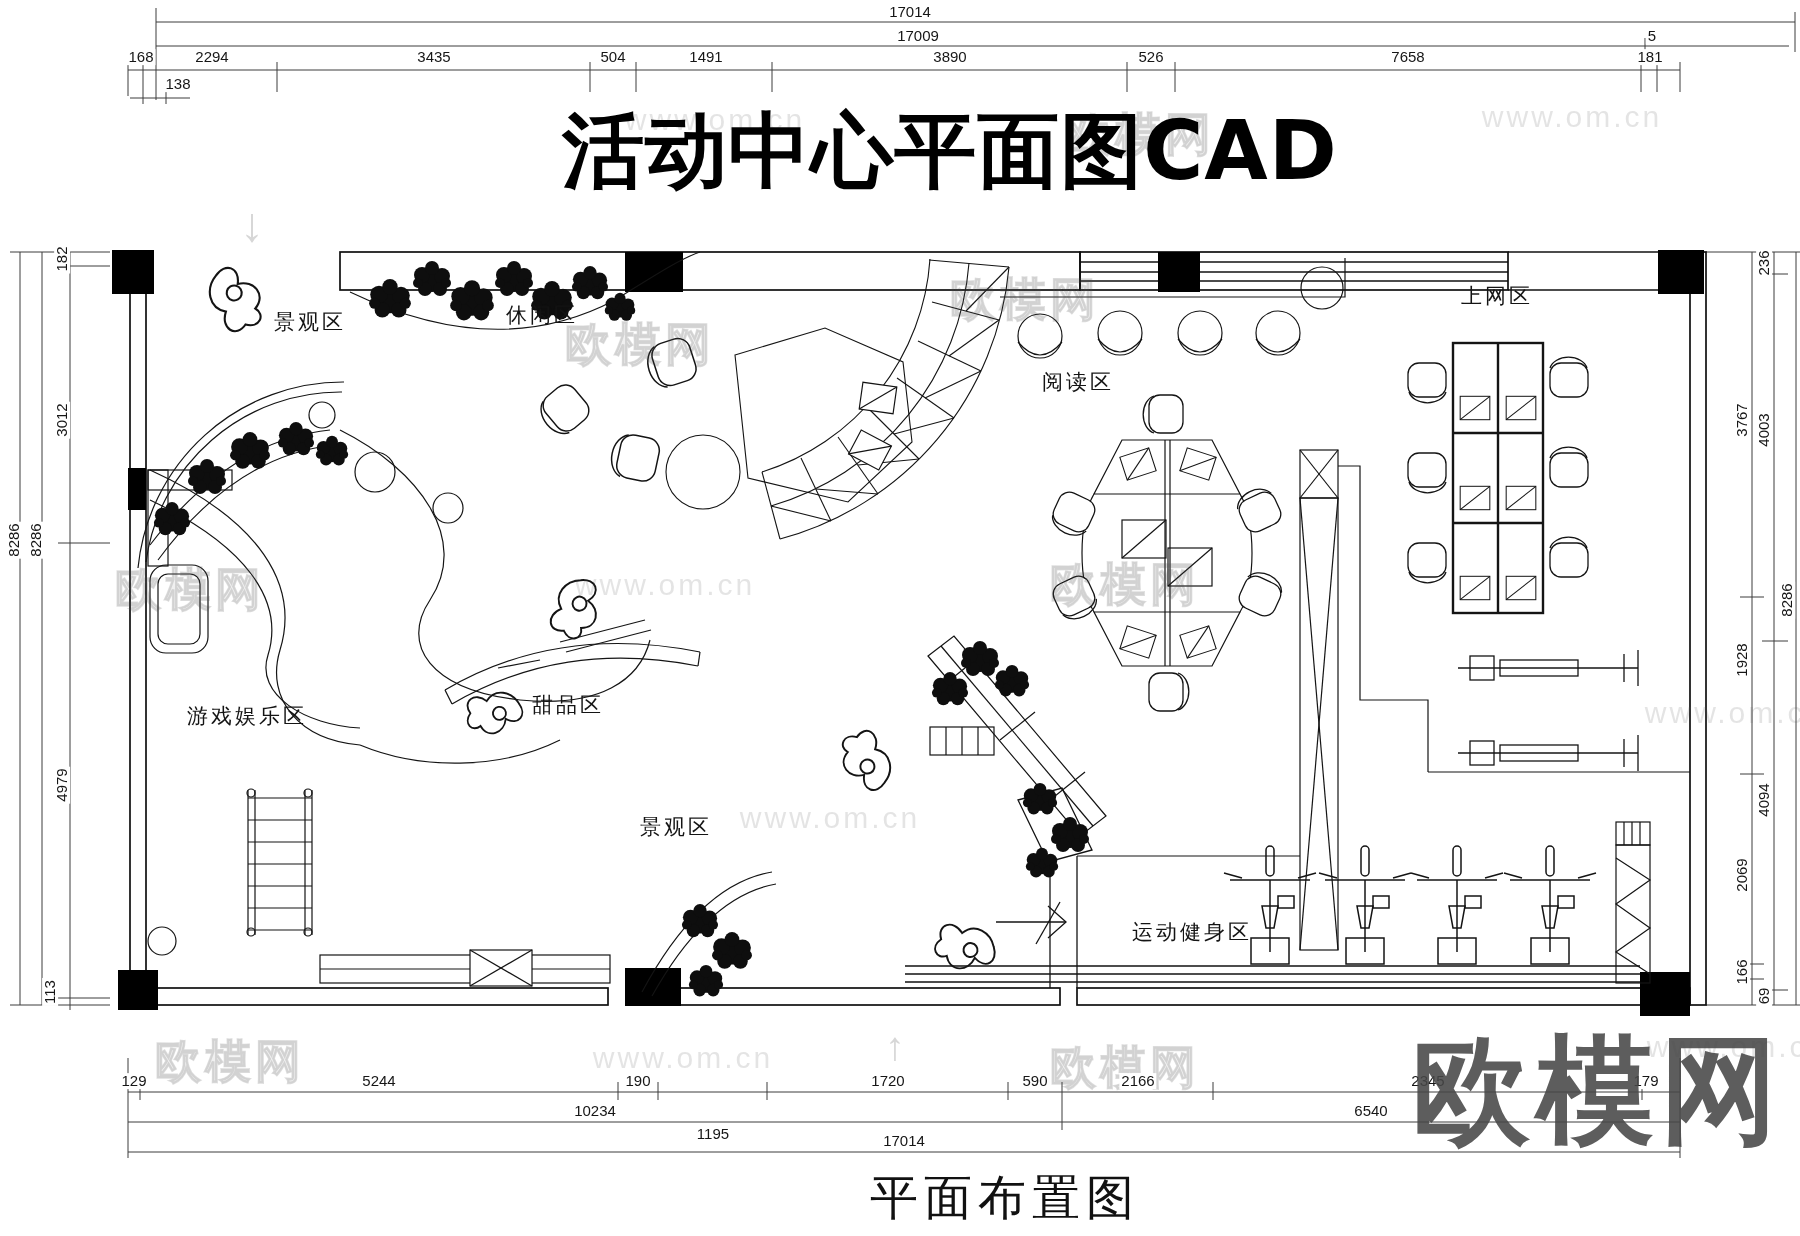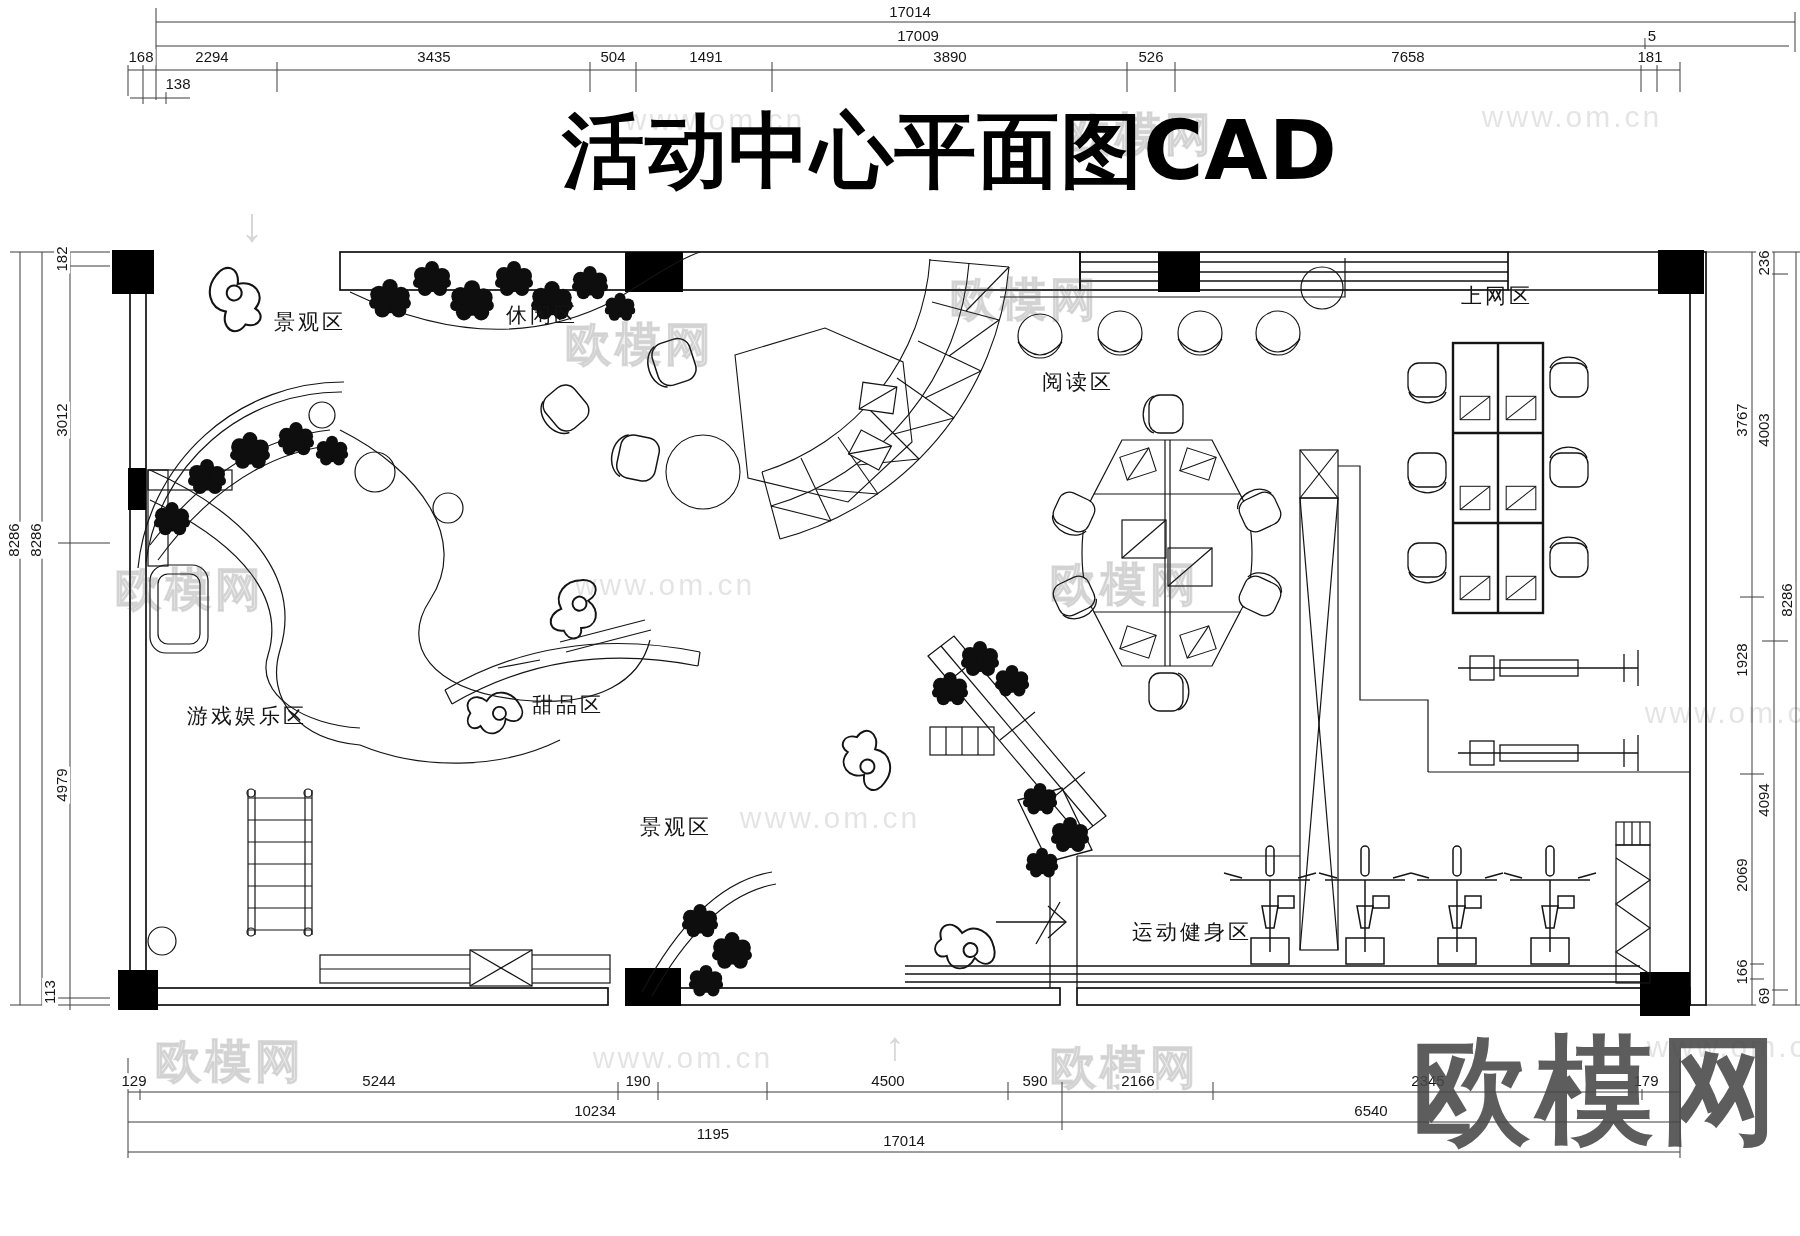--- a/index.html
+++ b/index.html
@@ -377,20 +377,21 @@
     <g>
       <use href="#person" transform="translate(240,300) rotate(-30) scale(1.5)"></use>
       <use href="#person" transform="translate(578,612) rotate(20) scale(1.4)"></use>
       <use href="#person" transform="translate(492,716) rotate(80) scale(1.3)"></use>
       <use href="#person" transform="translate(862,760) rotate(150) scale(1.4)"></use>
       <use href="#person" transform="translate(962,950) rotate(100) scale(1.4)"></use>
     </g>
   </svg>
 
   <div class="title">活动中心平面图CAD</div>
+  <div class="caption">平面布置图</div>
 
   <span class="zone" style="left:310px;top:322px">景观区</span>
   <span class="zone" style="left:542px;top:315px">休闲区</span>
   <span class="zone" style="left:1078px;top:382px">阅读区</span>
   <span class="zone" style="left:1497px;top:296px">上网区</span>
   <span class="zone" style="left:247px;top:716px">游戏娱乐区</span>
   <span class="zone" style="left:568px;top:705px">甜品区</span>
   <span class="zone" style="left:676px;top:827px">景观区</span>
   <span class="zone" style="left:1192px;top:932px">运动健身区</span>
 
@@ -405,21 +406,21 @@
   <span class="dim" style="left:950px;top:57px">3890</span>
   <span class="dim" style="left:1151px;top:57px">526</span>
   <span class="dim" style="left:1408px;top:57px">7658</span>
   <span class="dim" style="left:1650px;top:57px">181</span>
   <span class="dim" style="left:178px;top:84px">138</span>
 
   <span class="dim" style="left:134px;top:1081px">129</span>
   <span class="dim" style="left:379px;top:1081px">5244</span>
   <span class="dim" style="left:638px;top:1081px">190</span>
   <span class="dim" style="left:713px;top:1134px">1195</span>
-  <span class="dim" style="left:888px;top:1081px">4500</span>
+  <span class="dim" style="left:888px;top:1081px">1720</span>
   <span class="dim" style="left:1035px;top:1081px">590</span>
   <span class="dim" style="left:1138px;top:1081px">2166</span>
   <span class="dim" style="left:1428px;top:1081px">2345</span>
   <span class="dim" style="left:1646px;top:1081px">179</span>
   <span class="dim" style="left:595px;top:1111px">10234</span>
   <span class="dim" style="left:1371px;top:1111px">6540</span>
   <span class="dim" style="left:904px;top:1141px">17014</span>
 
   <span class="dim v" style="left:14px;top:540px">8286</span>
   <span class="dim v" style="left:36px;top:540px">8286</span>

